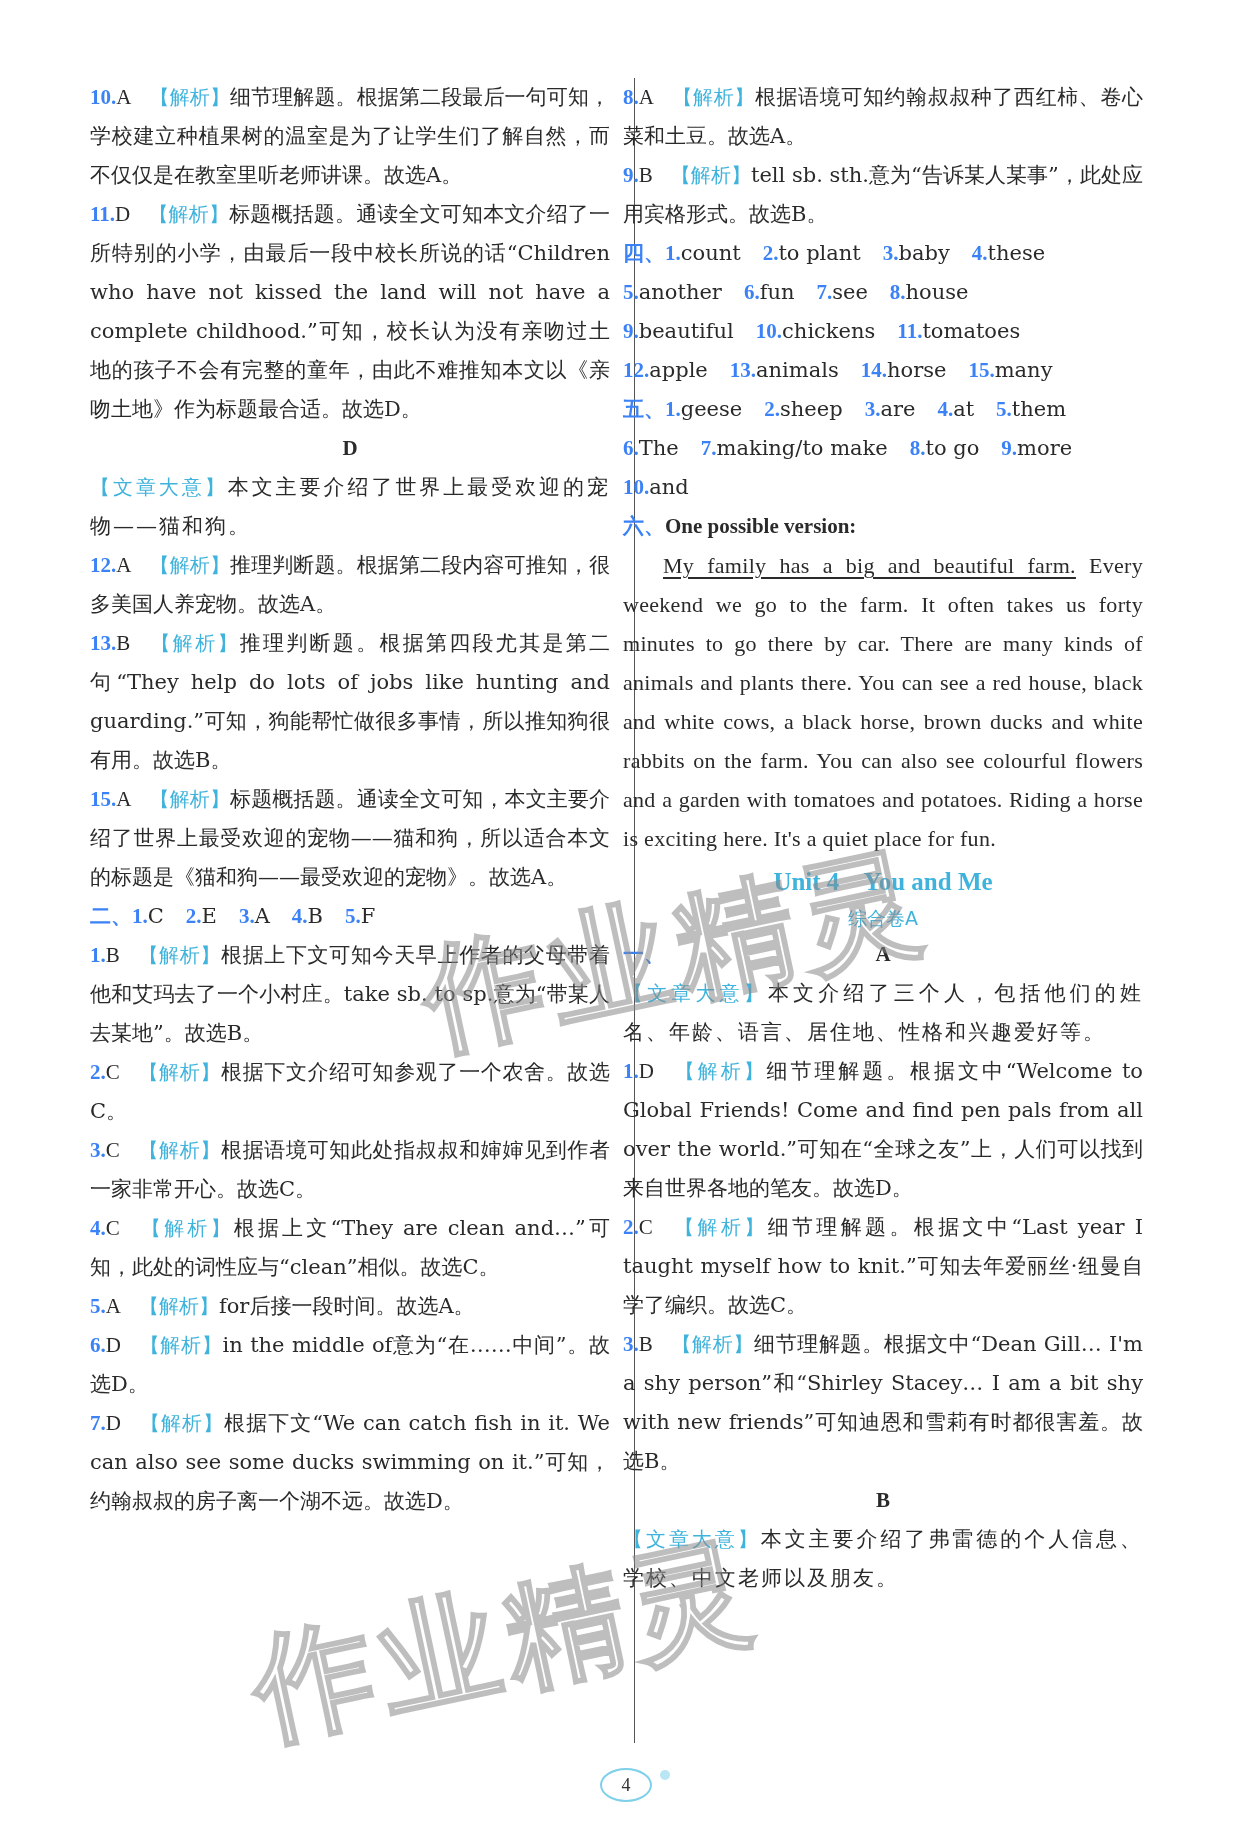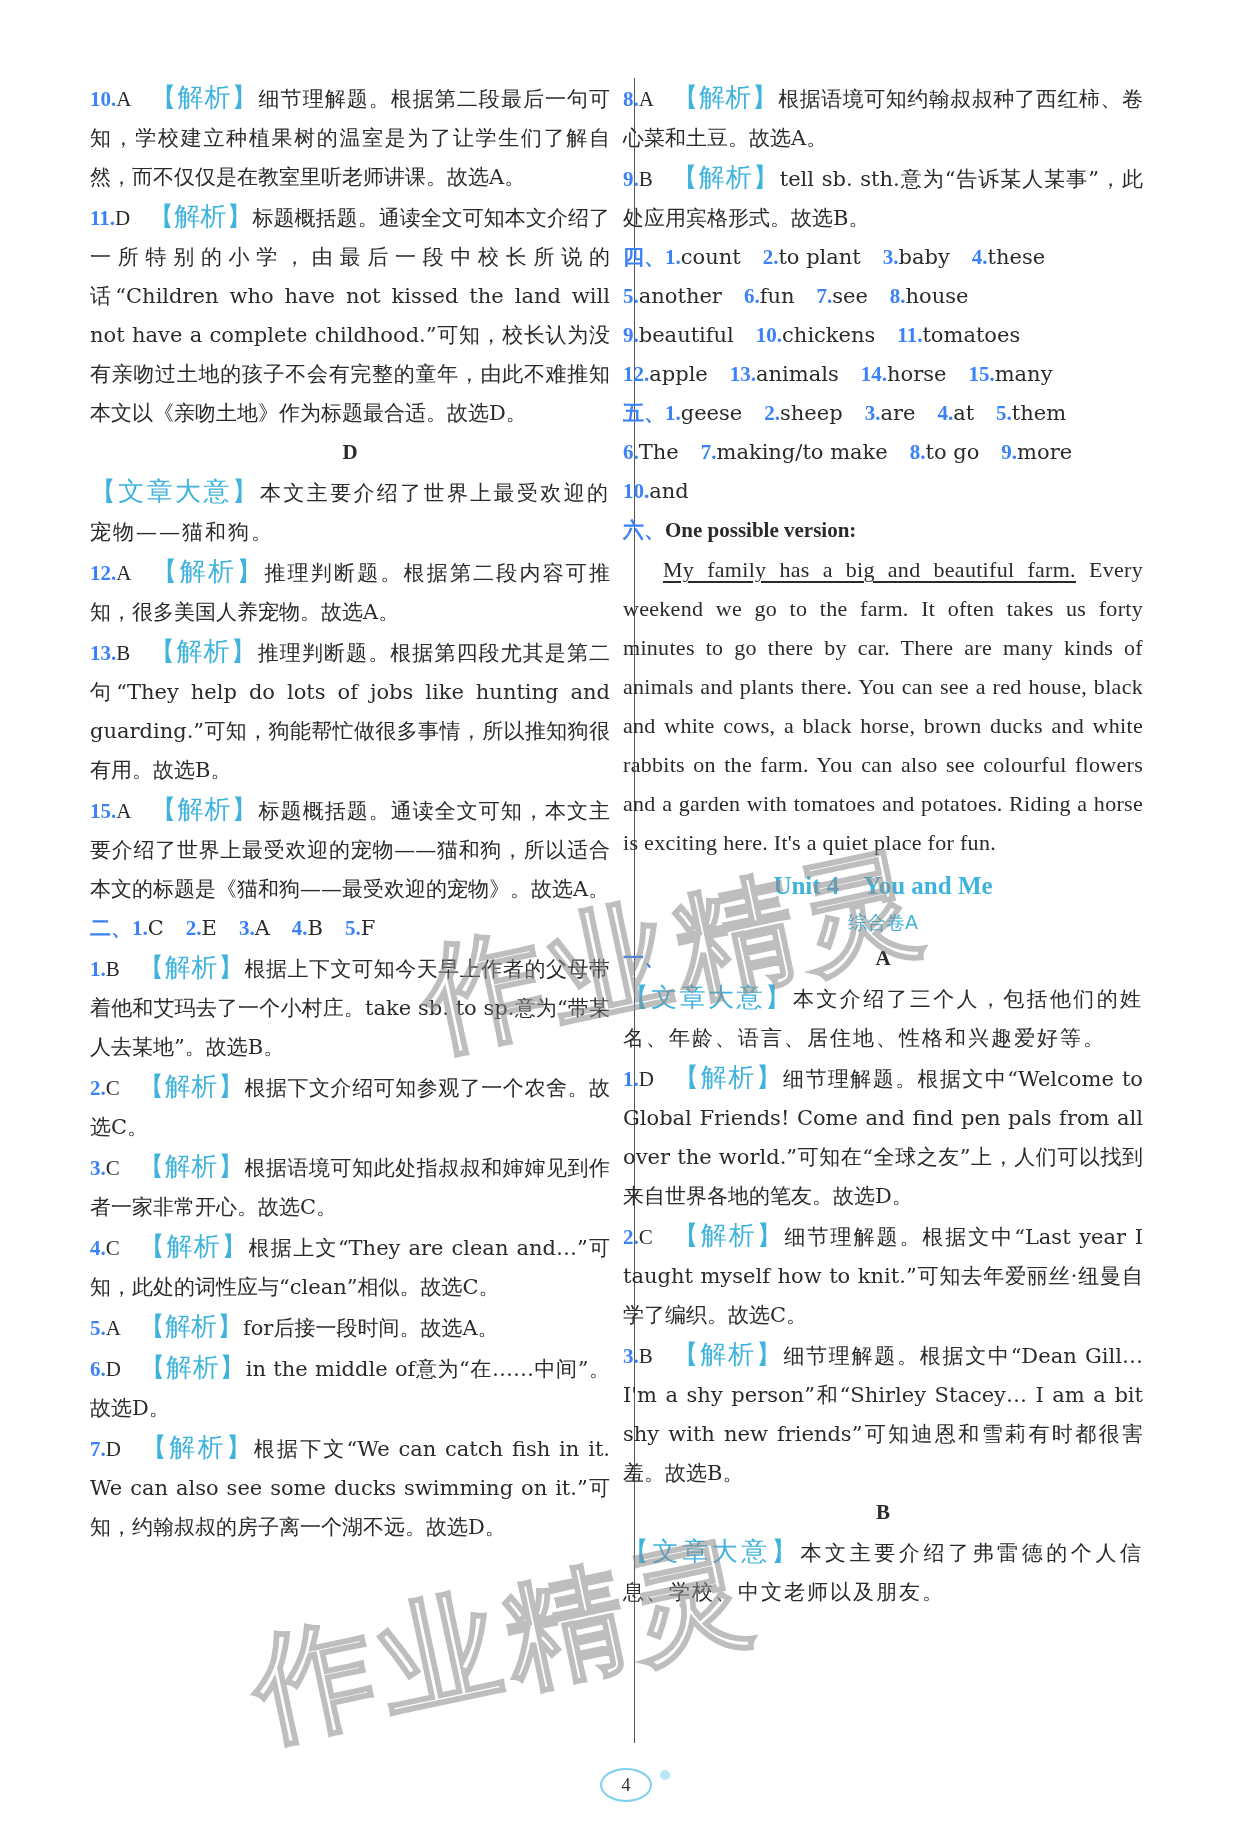--- a/index.html
+++ b/index.html
@@ -21,21 +21,21 @@
   }
   .col.left { left: 90px; }
   .col.right { left: 623px; }
   .divider {
     position: absolute; left: 634px; top: 78px; width: 1px; height: 1665px;
     background: #555;
   }
   .p { margin: 0; }
   .num { color: #3b82f6; font-weight: bold; font-family: "Liberation Serif", serif; }
   .ans { font-family: "Liberation Serif", serif; margin-right: 18px; }
-  .tag { color: #3fb3dc; font-family: "DejaVu Sans", sans-serif; font-size: 26px; }
+  .tag { color: #3fb3dc; font-family: "DejaVu Sans", sans-serif; font-size: 20px; }
   .kaishu { letter-spacing: 2px; }
   .center-bold { text-align: center; font-weight: bold; font-family: "Liberation Serif", serif; }
   .fill { display: inline-block; margin-right: 22px; white-space: nowrap; }
   .essay-title { font-weight: bold; font-family: "Liberation Serif", serif; }
   .essay { font-family: "Liberation Serif", serif; text-indent: 40px; font-size: 22px; letter-spacing: 0.3px; }
   .essay u { text-underline-offset: 4px; }
   .unit-title { text-align: center; color: #3fb3dc; font-weight: bold; font-size: 25px; font-family: "Liberation Serif", serif; margin-top: 4px; }
   .unit-sub { text-align: center; color: #3fb3dc; font-size: 19px; font-family: "DejaVu Sans", sans-serif; line-height: 34px; }
   .sec-row { position: relative; }
   .sec-row .mid { position: absolute; left: 0; right: 0; text-align: center; font-weight: bold; font-family: "Liberation Serif", serif; }

